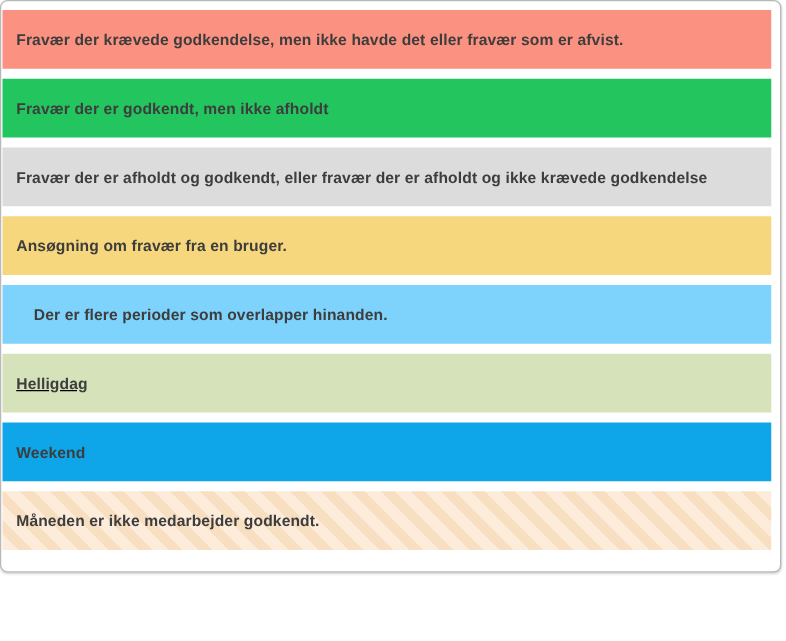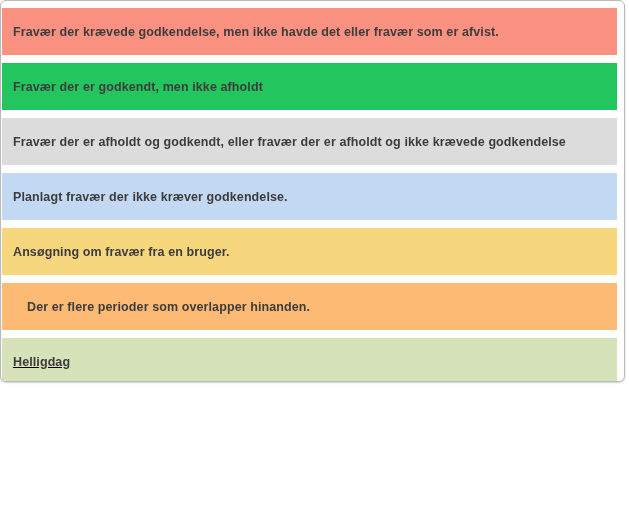--- a/index.html
+++ b/index.html
@@ -8,21 +8,21 @@
     width: 629px;
     height: 513px;
     background: #ffffff;
     font-family: "Liberation Sans", "DejaVu Sans", sans-serif;
   }
   .legend-panel {
     position: absolute;
     left: 0;
     top: 0;
     width: 625px;
-    height: 382px;
+    height: 458px;
     box-sizing: border-box;
     background: #ffffff;
     border: 1px solid #b9b9b9;
     border-radius: 6px;
     box-shadow: 0 1px 2px rgba(0,0,0,0.18);
     overflow: hidden;
   }
   .legend-rows {
     padding: 7px 7px 0 1px;
   }
@@ -52,35 +52,35 @@
     </div>
 
     <div class="legend-row" style="background: #22c55e;">
       <span class="legend-row-label">Fravær der er godkendt, men ikke afholdt</span>
     </div>
 
     <div class="legend-row" style="background: rgb(220, 220, 220); text-align: center;">
       <span class="legend-row-label">Fravær der er afholdt og godkendt, eller fravær der er afholdt og ikke krævede godkendelse</span>
     </div>
 
-    <div class="legend-row" style="background: rgb(195, 216, 243);">
-      <span class="legend-row-label">Planlagt fravær der ikke kræver godkendelse.</span>
-    </div>
 
     <div class="legend-row" style="background: rgb(246, 215, 126);">
       <span class="legend-row-label">Ansøgning om fravær fra en bruger.</span>
     </div>
 
-    <div class="legend-row" style="background: #fdba74; padding-left: 25px;">
+    <div class="legend-row" style="background: #7dd3fc; padding-left: 25px;">
       <span class="legend-row-label">Der er flere perioder som overlapper hinanden.</span>
     </div>
 
     <div class="legend-row" style="background: rgb(213, 226, 186); text-decoration: underline;">
       <span class="legend-row-label">Helligdag</span>
     </div>
 
     <div class="legend-row" style="background: #0ea5e9;">
       <span class="legend-row-label">Weekend</span>
     </div>
 
+    <div class="legend-row" style="background: repeating-linear-gradient(45deg, rgb(252, 236, 217) 0px, rgb(252, 236, 217) 9px, rgb(248, 223, 194) 9px, rgb(248, 223, 194) 17px);">
+      <span class="legend-row-label">Måneden er ikke medarbejder godkendt.</span>
+    </div>
 
   </div>
 </div>
 
 </body></html>

